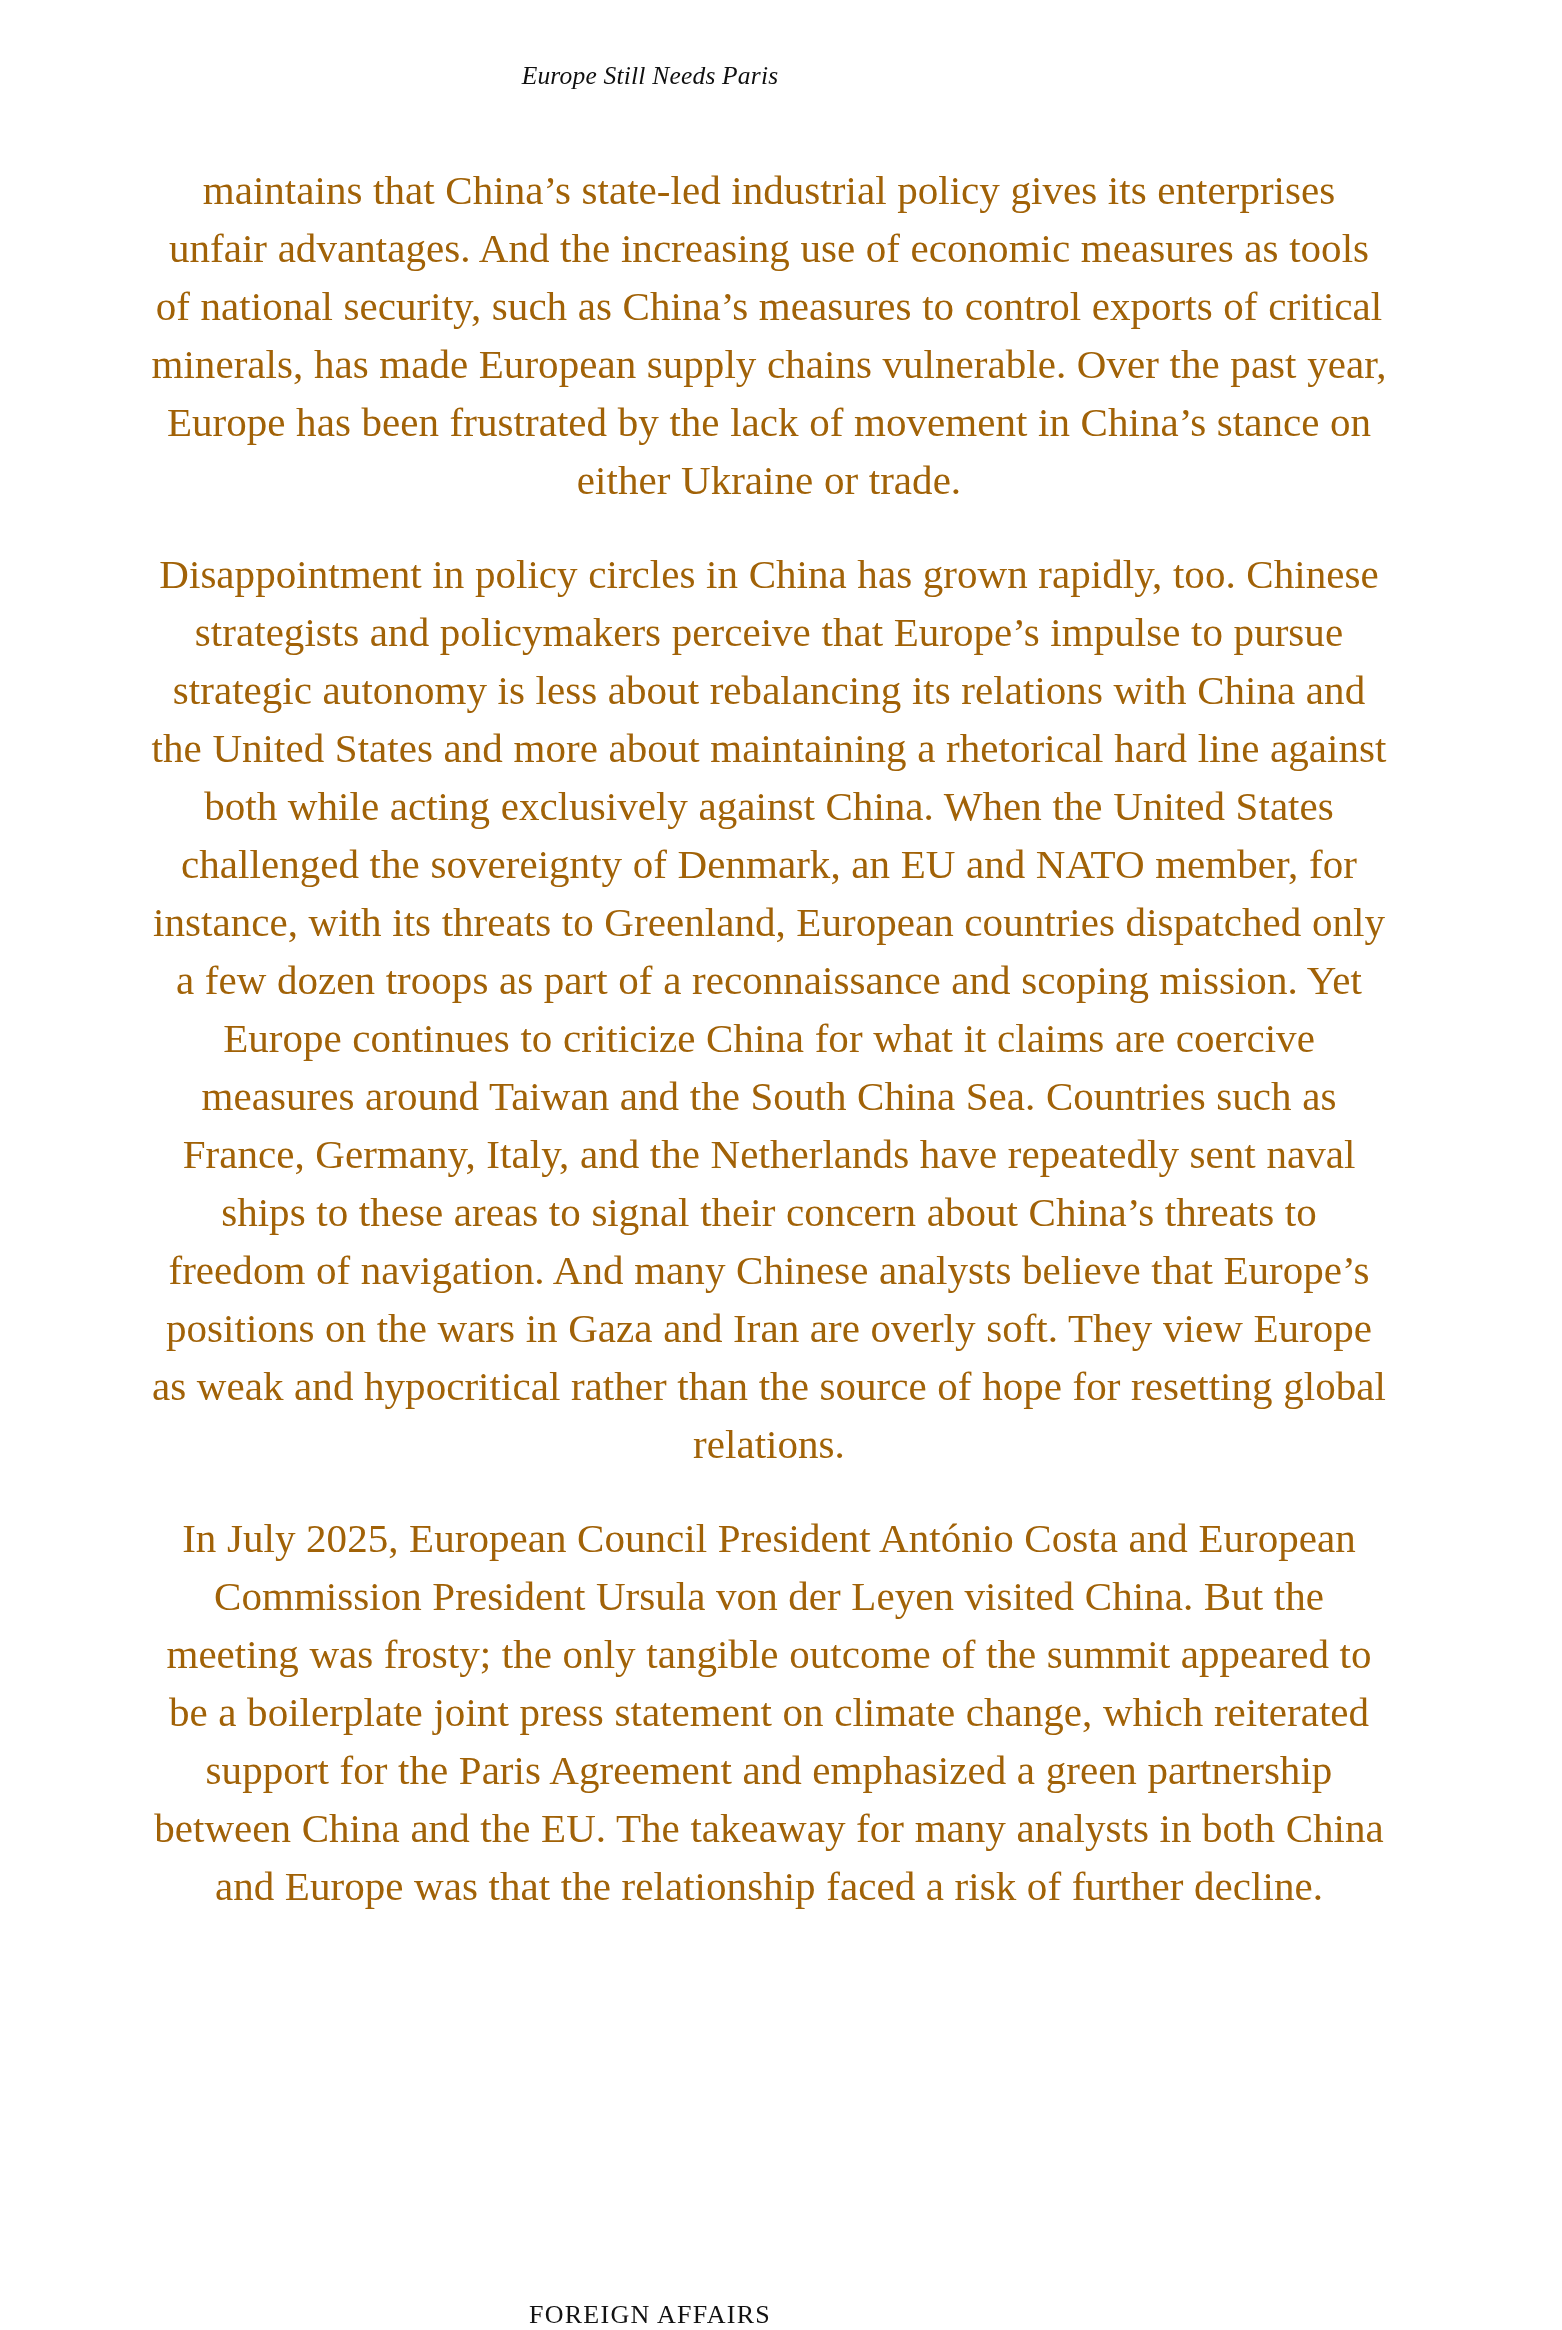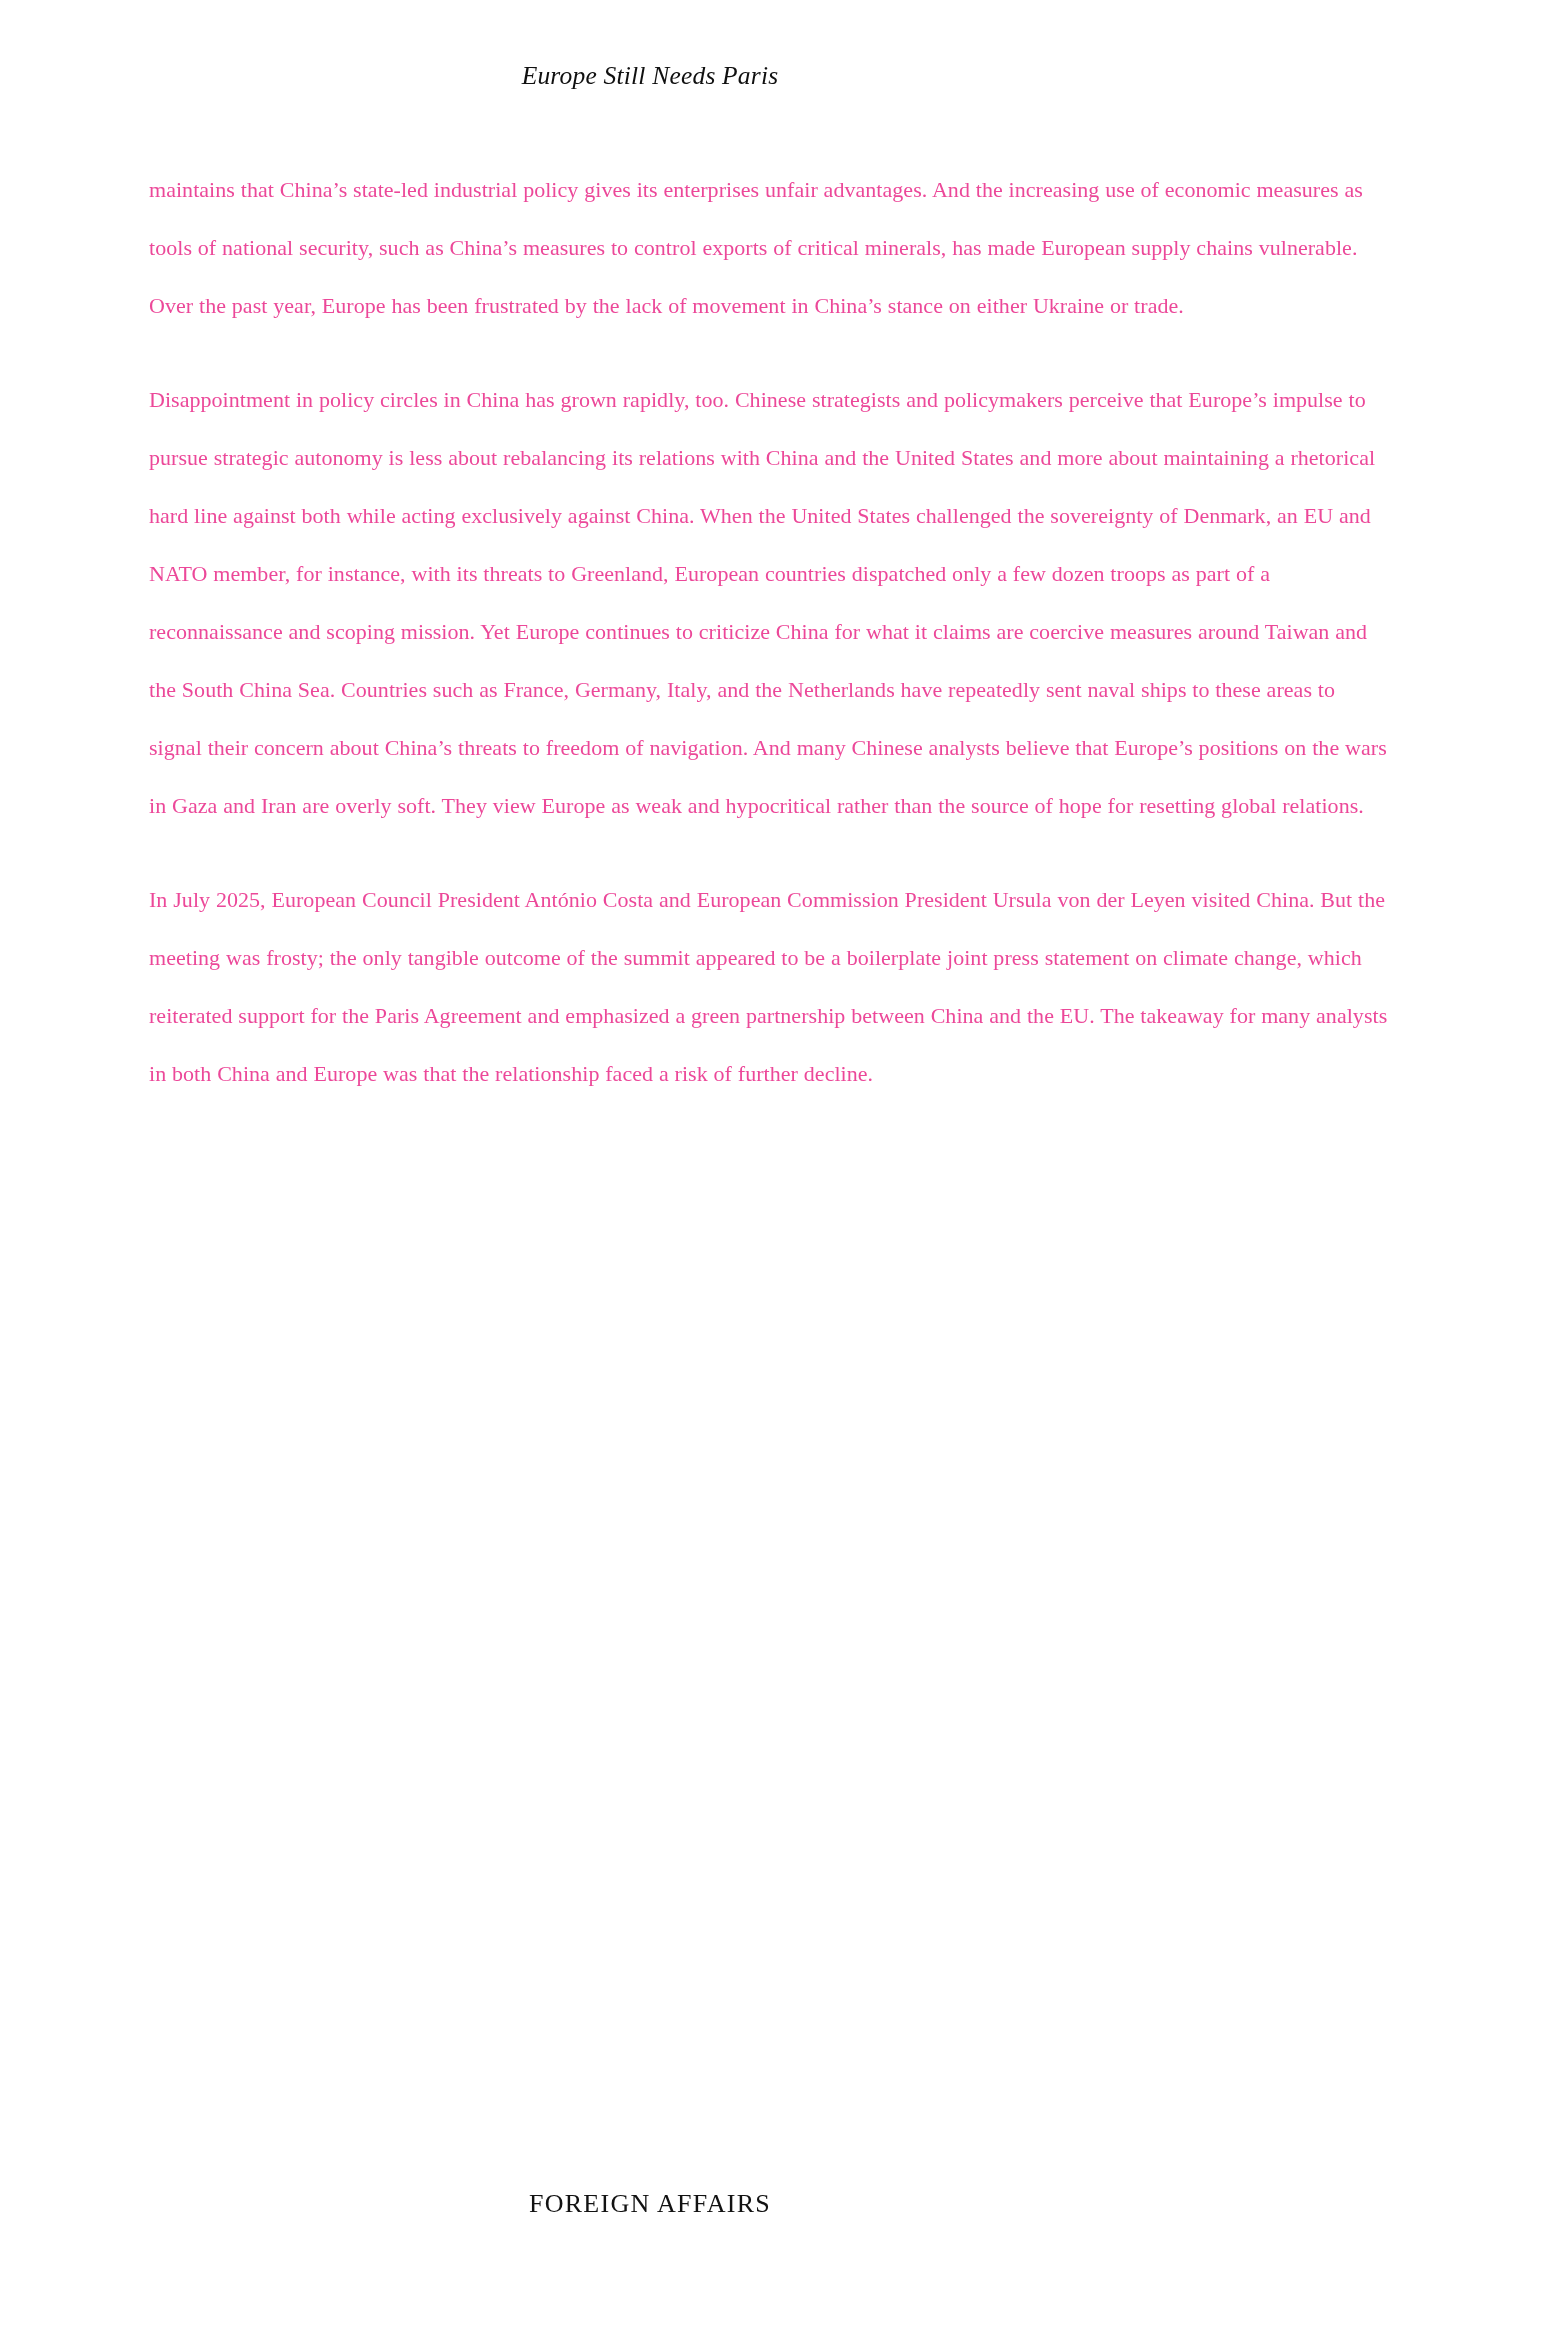--- a/index.html
+++ b/index.html
@@ -36,42 +36,42 @@
   
   .text-column {
     position: absolute;
     top: 161px;
     left: 149px;
     width: 1240px;
   }
 
   .body-paragraph {
     margin: 0 0 36px 0;
-    font-size: 22px;
+    font-size: 41px;
     line-height: 58px;
-    text-align: left;
+    text-align: center;
     letter-spacing: 0.04px;
     word-spacing: 0.3px;
-    color: #ec4899;
+    color: #a16207;
     -webkit-font-smoothing: antialiased;
   }
 
   .body-paragraph:last-child {
     margin-bottom: 0;
   }
 
   
   .footer {
     position: absolute;
     bottom: 0;
     left: 0;
     width: 1300px;
     height: 172px;
     display: flex;
-    align-items: flex-start;
+    align-items: flex-end;
     justify-content: center;
     padding-top: 31px;
     box-sizing: border-box;
   }
 
   .footer-brand {
     font-size: 26px;
     letter-spacing: 1.3px;
     color: #121212;
     white-space: nowrap;

